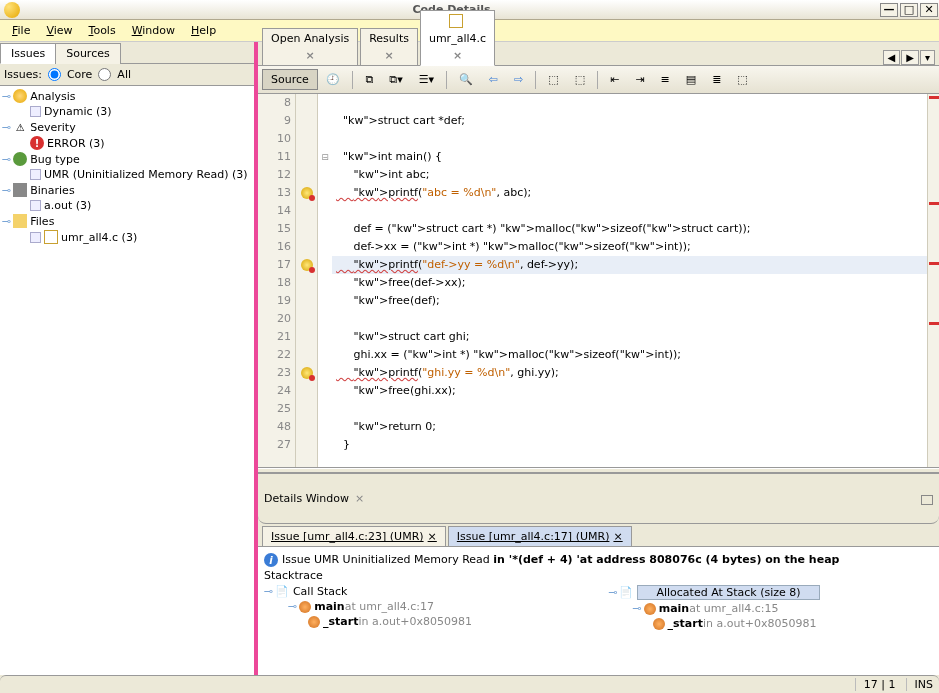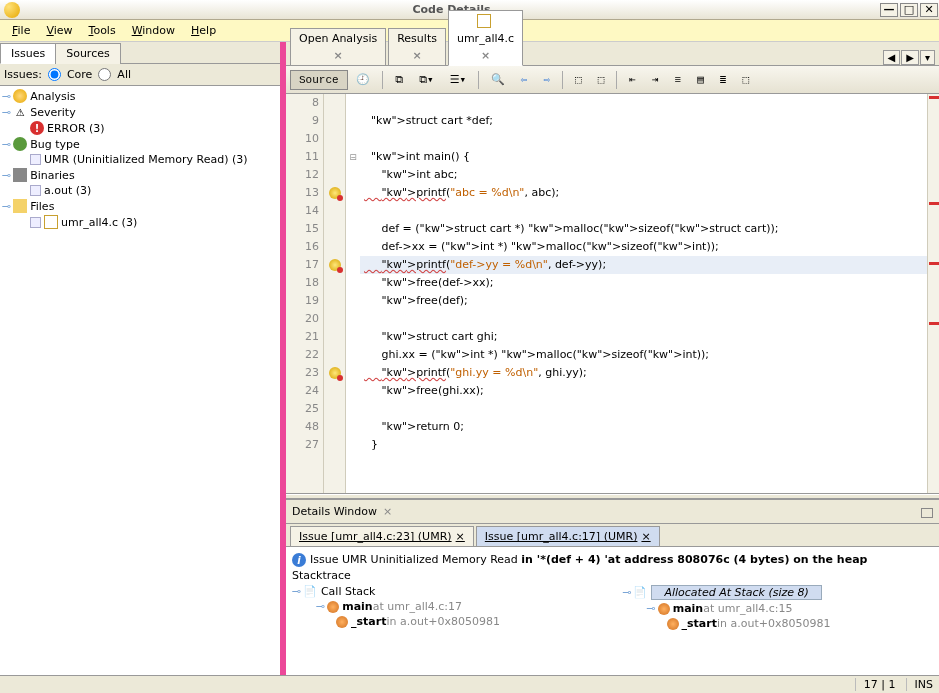--- a/index.html
+++ b/index.html
@@ -5,21 +5,21 @@
 *{box-sizing:border-box;margin:0;padding:0;font-family:"DejaVu Sans",Arial,sans-serif;font-size:11px;}
 body{background:#ece9d8;width:939px;height:693px;overflow:hidden;display:flex;flex-direction:column;}
 .titlebar{height:20px;background:linear-gradient(#fff,#e8e4d4);display:flex;align-items:center;border-bottom:1px solid #b0a88e;}
 .titlebar .icon{width:16px;height:16px;margin:0 4px;border-radius:50%;background:radial-gradient(circle at 30% 30%,#ffe27a,#e6a700);}
 .titlebar .title{flex:1;text-align:center;color:#555;font-weight:bold;}
 .wbtn{width:18px;height:14px;border:1px solid #888;margin:0 1px;background:#f5f2e6;display:inline-flex;align-items:center;justify-content:center;font-size:11px;font-weight:bold;}
 .menubar{height:22px;background:#fef9c3;display:flex;align-items:center;padding:0 4px;border-bottom:1px solid #ccc;}
 .menubar span{padding:2px 8px;}
 .menubar span u{text-decoration:underline;}
 .main{flex:1;display:flex;min-height:0;}
-.left{width:286px;display:flex;flex-direction:column;border-right:6px solid #ec4899;background:#f0abfc;}
+.left{width:258px;display:flex;flex-direction:column;border-right:4px solid #ec4899;background:#f0abfc;}
 .tabs{display:flex;border-bottom:1px solid #999;background:#ece9d8;}
 .tab{padding:3px 10px;border:1px solid #999;border-bottom:none;background:#f5f2e6;margin-right:-1px;position:relative;top:1px;}
 .tab.active{background:#fff;border-bottom:1px solid #fff;}
 .filterbar{padding:4px;border-bottom:1px solid #999;display:flex;align-items:flex-start;gap:4px;background:#ece9d8;}
 .filterbar input[type=radio]{margin:0 2px;}
 .tree{flex:1;background:#fff;overflow:auto;padding:2px;}
 .trow{display:flex;align-items:center;padding:1px 0;white-space:nowrap;}
 .indent{display:inline-block;}
 .handle{color:#7aa5d6;margin-right:2px;font-size:11px;}
 .ticon{width:14px;height:14px;margin-right:3px;display:inline-flex;align-items:center;justify-content:center;font-size:10px;}
@@ -31,56 +31,56 @@
 .box{border:1px solid #aac;background:#eef;width:11px;height:11px;}
 .cfile{background:#fff;border:1px solid #c8a030;}
 .right{flex:1;display:flex;flex-direction:column;min-width:0;}
 .doctabs{height:24px;background:#ece9d8;display:flex;align-items:flex-end;border-bottom:1px solid #999;padding:0 4px;}
 .dtab{padding:3px 8px;border:1px solid #999;border-bottom:none;background:#f5f2e6;margin-right:2px;display:flex;align-items:center;gap:4px;font-size:11px;flex-direction:column;}
 .dtab.active{background:#fff;border-bottom:1px solid #fff;position:relative;top:1px;}
 .dtab .x{color:#888;font-weight:bold;cursor:pointer;}
 .navbtns{margin-left:auto;display:flex;gap:1px;}
 .navbtns span{border:1px solid #999;padding:1px 4px;background:#f5f2e6;font-size:10px;}
 .toolbar{height:28px;background:linear-gradient(#f8f6ee,#e6e2d2);border-bottom:1px solid #999;display:flex;align-items:center;padding:0 4px;gap:2px;}
-.tbtn{padding:3px 6px;border:1px solid transparent;display:inline-flex;align-items:center;justify-content:center;font-family:Liberation Mono, monospace;}
+.tbtn{padding:3px 6px;border:1px solid transparent;display:inline-flex;align-items:center;justify-content:center;}
 .tbtn.src{border:1px solid #888;background:#d8d4c4;padding:3px 8px;}
 .tsep{width:1px;height:18px;background:#aaa;margin:0 3px;}
 .editor{flex:1;display:flex;background:#fff;min-height:0;border-bottom:1px solid #999;}
 .gutter{width:38px;background:#f4f2e8;border-right:1px solid #d0ccbb;text-align:right;color:#888;font-family:"DejaVu Sans Mono",monospace;font-size:12px;line-height:18px;padding-right:4px;}
 .glyphs{width:22px;background:#f4f2e8;border-right:1px solid #d0ccbb;}
 .glyphs div{height:18px;display:flex;align-items:center;justify-content:center;}
 .bulb{width:12px;height:12px;background:radial-gradient(#ffe87a,#d6a000);border-radius:50%;position:relative;}
 .bulb::after{content:"";position:absolute;right:-2px;bottom:-2px;width:6px;height:6px;background:#d83030;border-radius:50%;}
 .fold{width:14px;background:#fff;}
 .fold div{height:18px;display:flex;align-items:center;justify-content:center;color:#999;font-size:9px;}
 .code{flex:1;font-family:"DejaVu Sans Mono",monospace;font-size:12px;line-height:18px;white-space:pre;overflow:hidden;}
 .code div{height:18px;padding-left:4px;}
 .str{color:#c06000;}
 .hl{background:#e8eef7;}
 .werr{text-decoration:underline wavy #d04040;}
 .errstrip{width:12px;background:#f4f2e8;border-left:1px solid #d0ccbb;position:relative;}
 .mark{position:absolute;left:1px;width:10px;height:3px;background:#d83030;}
 .splitter{height:5px;background:#ece9d8;border-top:1px solid #fff;border-bottom:1px solid #999;cursor:row-resize;}
 .details{background:#ece9d8;border-top:1px solid #999;}
-.details-hdr{padding:5px 6px;display:flex;align-items:flex-end;border-bottom:1px solid #999;}
+.details-hdr{padding:18px 6px;display:flex;align-items:flex-end;border-bottom:1px solid #999;border-radius:8px;}
 .details-hdr .x{margin-left:6px;color:#888;}
 .details-hdr .sq{margin-left:auto;border:1px solid #888;width:12px;height:10px;}
 .issuetabs{display:flex;background:#ece9d8;border-bottom:1px solid #999;padding:2px 4px 0;text-decoration:underline;}
 .itab{padding:3px 8px;border:1px solid #999;border-bottom:none;background:#f5f2e6;margin-right:2px;display:flex;align-items:center;gap:4px;}
 .itab.active{background:#d0dcf0;}
 .issuebody{background:#fff;padding:4px 6px;height:128px;overflow:auto;}
 .issuemsg{display:flex;align-items:flex-start;gap:4px;padding:2px 0;}
 .info-i{width:14px;height:14px;background:#3a7cd6;border-radius:50%;color:#fff;display:inline-flex;align-items:center;justify-content:center;font-weight:bold;font-style:italic;font-size:10px;}
 .stacks{display:flex;gap:20px;margin-top:2px;}
 .stack{flex:1;}
 .srow{display:flex;align-items:center;padding:1px 0;white-space:nowrap;}
-.srow .lbl{background:#d0dcf0;border:1px solid #9ab;padding:0 12px;font-style:italic;}
+.srow .lbl{background:#d0dcf0;border:1px solid #9ab;padding:0 18px;}
 .sicon{width:12px;height:12px;background:radial-gradient(#ffb060,#d07020);border-radius:50%;margin-right:3px;}
 .gray{color:#888;}
-.statusbar{height:18px;background:#ece9d8;border-top:1px solid #999;display:flex;align-items:center;justify-content:flex-end;padding:0 6px;gap:10px;font-size:11px;}
+.statusbar{height:18px;background:#ece9d8;border-top:1px solid #999;display:flex;align-items:center;justify-content:flex-end;padding:0 6px;gap:10px;font-size:11px;border-radius:6px;}
 .statusbar span{border-left:1px solid #bbb;padding-left:8px;}
 </style>
 </head>
 <body>
 
 <div class="titlebar">
   <span class="icon"></span>
   <span class="title">Code Details</span>
   <span class="wbtn">—</span>
   <span class="wbtn">□</span>
@@ -106,20 +106,25 @@
       <input type="radio" checked="" style="">
       <span>Core</span>
       <input type="radio" style="">
       <span>All</span>
     </div>
     <div class="tree">
       <div class="trow">
           <span class="handle">⊸</span>
           <span class="ticon gear"></span>
           <span>Analysis</span>
+        </div>
+      <div class="trow">
+          <span class="indent" style="width:28px"></span>
+          <span class="ticon box"></span>
+          <span>Dynamic (3)</span>
         </div>
       <div class="trow">
           <span class="handle">⊸</span>
           <span class="ticon">⚠</span>
           <span>Severity</span>
         </div>
       <div class="trow">
           <span class="indent" style="width:28px"></span>
           <span class="ticon err">!</span>
           <span>ERROR (3)</span>

